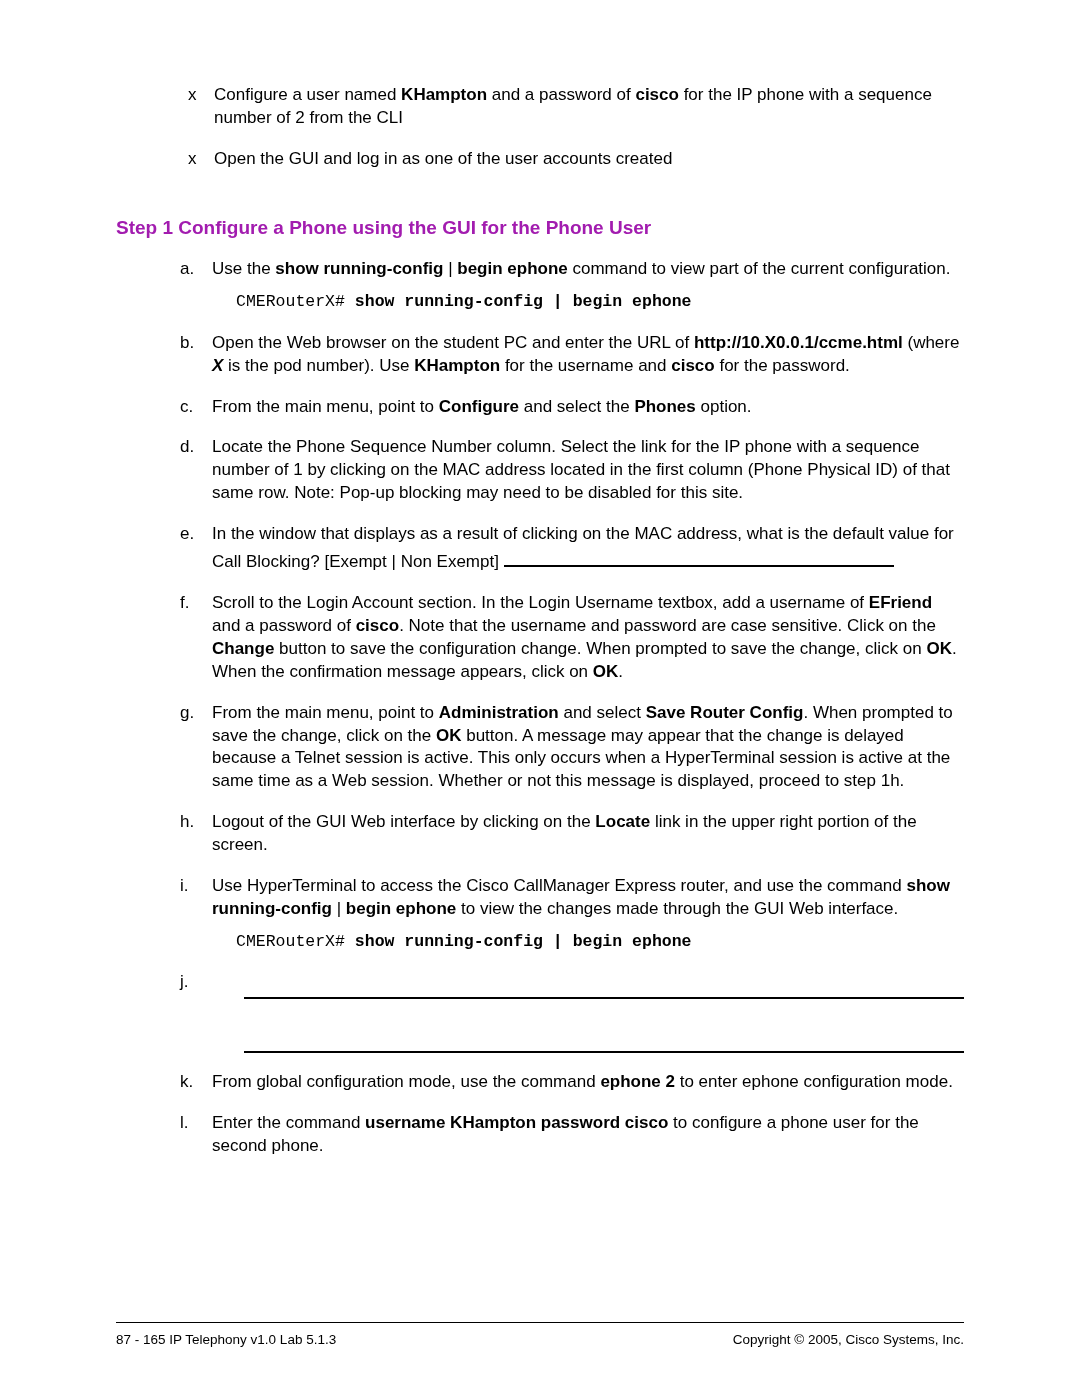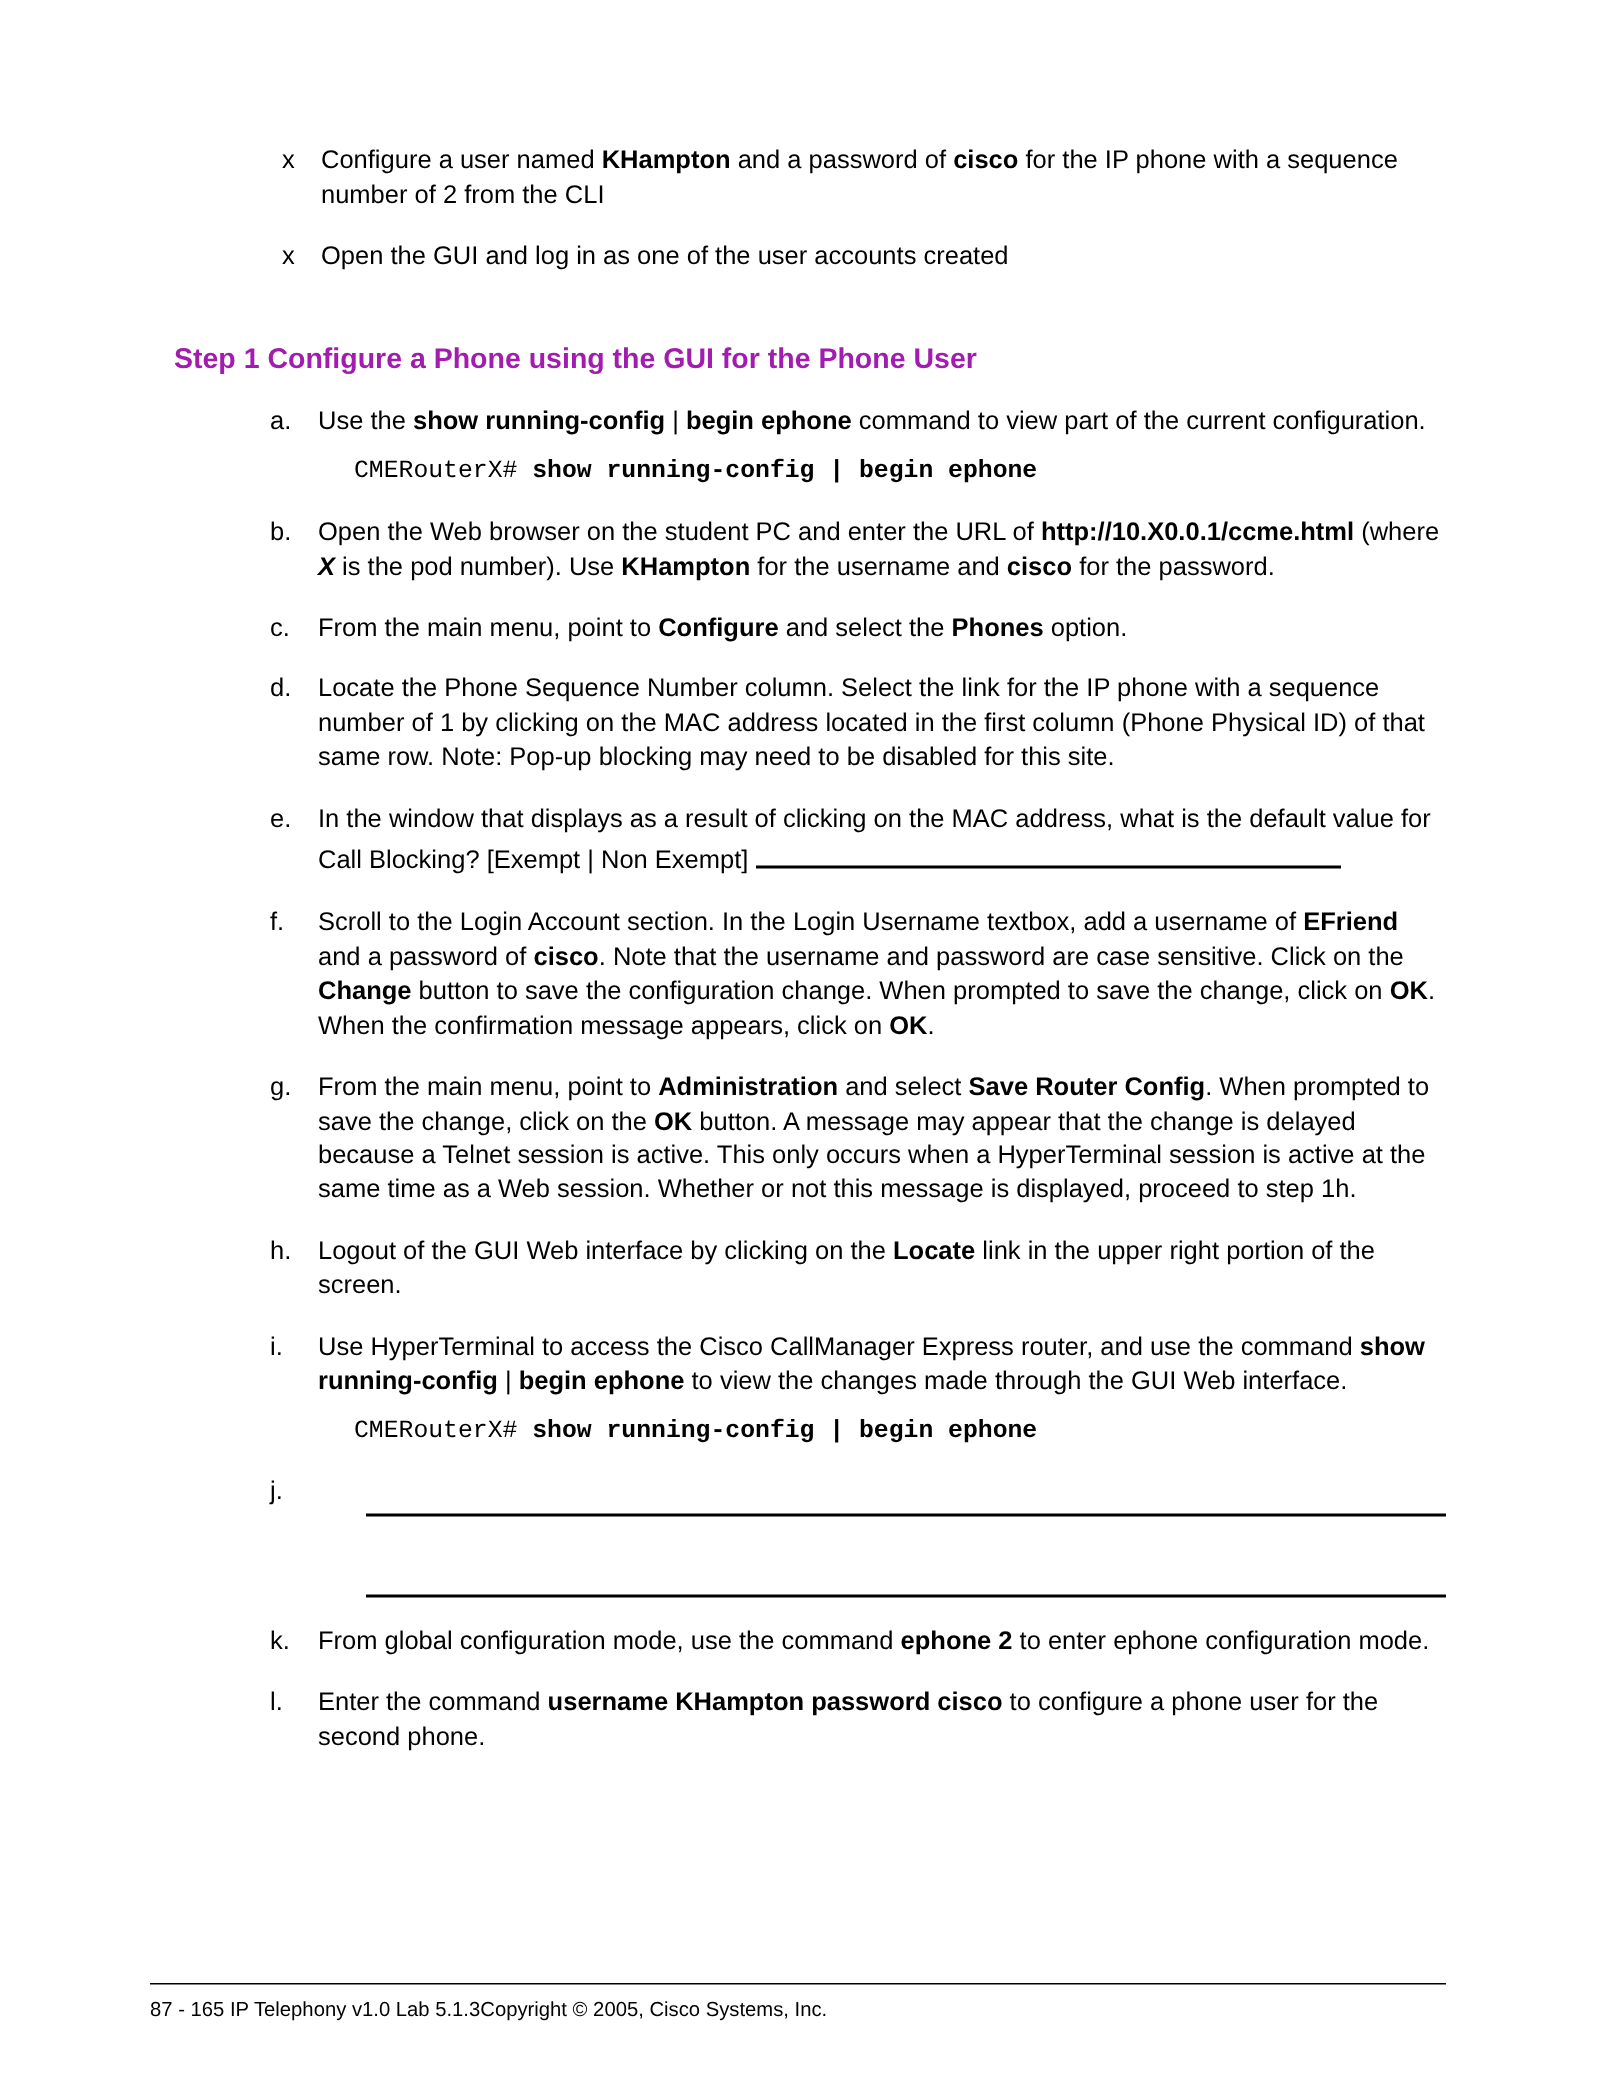--- a/index.html
+++ b/index.html
@@ -1,29 +1,29 @@
 <!DOCTYPE html>
 <html><head>
 <meta charset="utf-8">
 <style>
   html,body{margin:0;padding:0;background:#fff;color:#000;font-family:Arial,Helvetica,sans-serif;font-size:17px;line-height:1.35}
   .page{width:1080px;min-height:1397px;margin:0 auto;padding:84px 116px 50px 116px;box-sizing:border-box;position:relative}
-  .intro-list{margin:12px 0 44px 0;padding-left:72px}
+  .intro-list{margin:0 0 44px 0;padding-left:72px}
   .intro-list li{list-style:none;position:relative;margin-bottom:18px;padding-left:26px}
   .intro-list li::before{content:"x";position:absolute;left:0;top:0}
   .step-title{color:#a21caf;font-size:19px;font-weight:bold;margin:0 0 18px 0}
   .step-ol{margin:0;padding-left:64px}
   .step-ol>li{list-style:none;position:relative;margin-bottom:18px;padding-left:32px}
   .step-ol>li>.marker{position:absolute;left:0;top:0}
   .code{font-family:"Courier New",monospace;font-size:16.5px;margin:10px 0 12px 24px}
   .code .b{font-weight:bold}
   .u{}
   .fill-line{display:inline-block;border-bottom:2px solid #000;height:1.1em;vertical-align:baseline}
   .ans-line{height:26px;border-bottom:2px solid #000;margin:18px 0 0 32px}
-  .footer{position:absolute;bottom:48px;left:100px;right:116px;border-top:1px solid #000;font-size:13.5px;padding-top:8px;display:flex;justify-content:flex-start}
+  .footer{position:absolute;bottom:48px;left:116px;right:116px;border-top:1px solid #000;font-size:13.5px;padding-top:8px;display:flex;justify-content:space-between}
   b{font-weight:bold}
 </style>
 </head>
 <body>
 
 <div class="page">
 
   <ul class="intro-list">
     <li>
       <span>Configure a user named </span><b>KHampton</b><span> and a password of </span><b>cisco</b><span> for the IP phone with a sequence number of 2 from the CLI</span>

